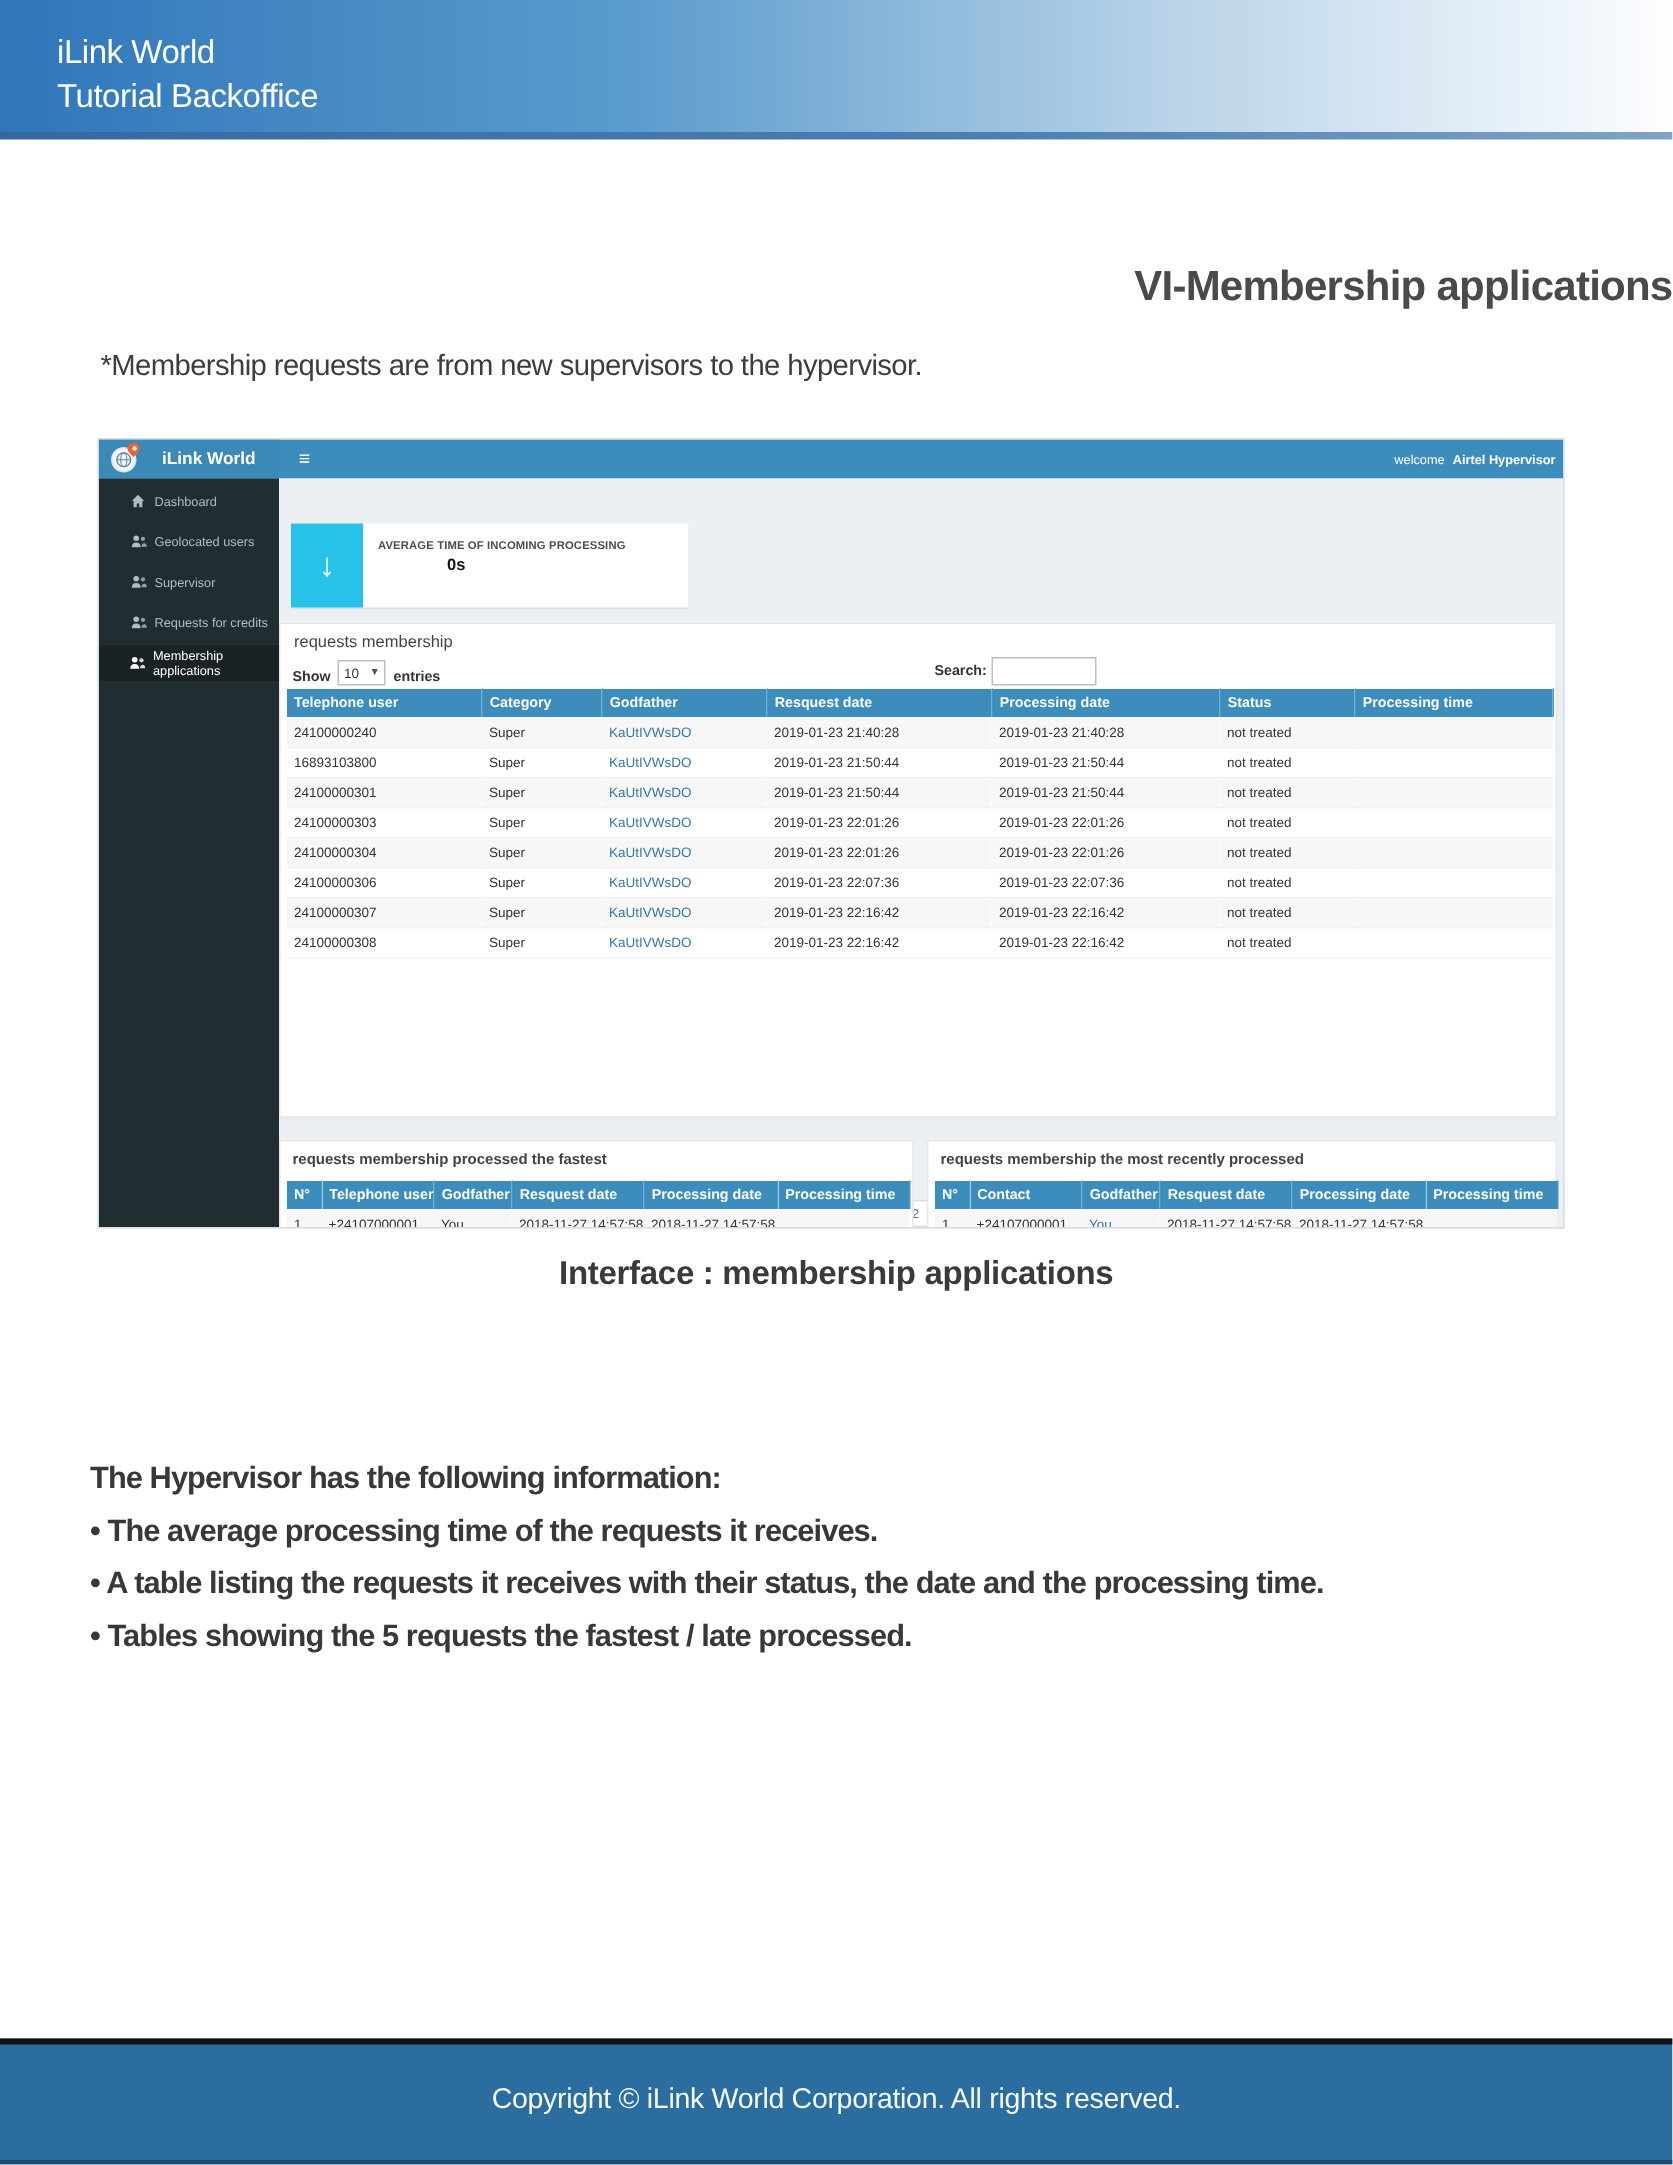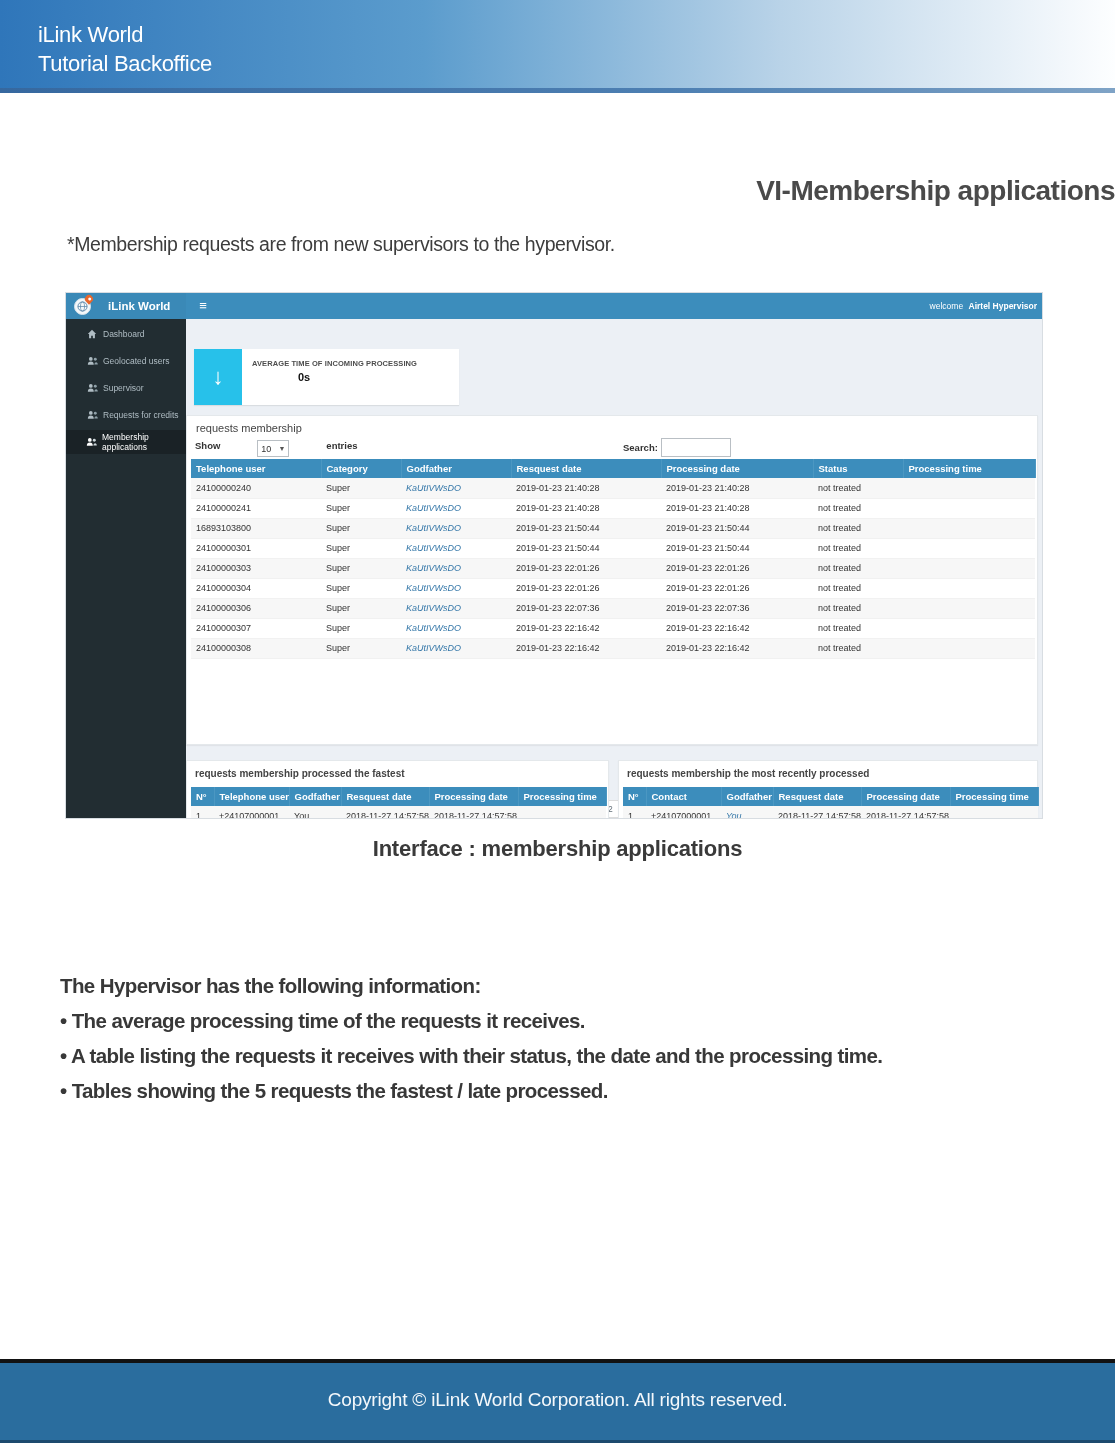--- a/index.html
+++ b/index.html
@@ -84,34 +84,34 @@
   .infobox .label { position:absolute; left:58px; top:10px; font-size:7.5px; font-weight:bold; color:#4d4d4d;
                     text-transform:uppercase; letter-spacing:0.1px; }
   .infobox .value { position:absolute; left:58px; top:22px; font-size:11px; font-weight:bold; color:#111111;padding-left:46px; }
 
   
   .panel { position:absolute; background:#ffffff; border:1px solid #e4e8eb; box-shadow:0 1px 1px rgba(0,0,0,0.05); }
   .panel-main { left:0; top:96px; width:852px; height:330px; }
   .panel-title { position:absolute; left:9px; top:6px; font-size:11px; color:#444444; }
   .panel-title-sm { position:absolute; left:8px; top:7px; font-size:10px; font-weight:bold; color:#444444; }
 
-  .show-ctl { position:absolute; left:8px; top:24px; font-size:9.5px; font-weight:bold; color:#333333; display:flex; align-items:flex-start;gap:32px; }
+  .show-ctl { position:absolute; left:8px; top:24px; font-size:9.5px; font-weight:bold; color:#333333; display:flex; align-items:flex-end; }
   .select-box { display:inline-flex; align-items:center; justify-content:space-between; width:32px; height:17px;
                 border:1px solid #b9bfc4; background:#ffffff; margin:0 5px; padding:0 3px; font-weight:normal; font-size:9px; color:#333; cursor:pointer; }
   .select-box .caret { font-size:7px; color:#555; }
   .search-ctl { position:absolute; left:436px; top:22px; font-size:9.5px; font-weight:bold; color:#333333; display:flex; align-items:center;justify-content:space-between; }
   .search-input { width:70px; height:19px; border:1px solid #b9bfc4; background:#ffffff; margin-left:3px; font-size:9px; padding:0 3px; }
 
   table.grid { border-collapse:collapse; table-layout:fixed; }
   table.grid th { background:#3c8dbc; color:#ffffff; font-size:9.5px; font-weight:bold; text-align:left;
                   padding:4px 0 4px 5px; border-right:1px solid #4b97c2; white-space:nowrap; overflow:hidden; }
   table.grid td { font-size:9px; color:#333333; padding:0 0 0 5px; height:20px; white-space:nowrap; overflow:hidden;
                   border-bottom:1px solid #f1f1f1; }
   table.grid tr:nth-child(odd) td { background:#f7f7f7; }
-  table.grid td.cell-link { color:#3577a8; cursor:pointer;font-style:italic; }
+  table.grid td.cell-link { color:#3577a8; cursor:pointer; }
   .tbl-main { position:absolute; left:4px; top:43px; width:844px; }
   .tbl-sm { position:absolute; left:4px; top:26px; width:415px; }
   .tbl-sm th { font-size:8.5px; padding:4px 0 4px 4px; }
   .tbl-sm td { font-size:8.5px; height:18px; padding-left:4px; }
 
   .summary { position:absolute; left:8px; top:373px; font-size:9.5px; color:#333333; }
   .pager { position:absolute; left:50%; top:384px; transform:translateX(-50%); display:flex; }
   .pg-btn { height:18px; line-height:16px; padding:0 6px; border:1px solid #dddddd; background:#ffffff;
             font-size:8.5px; color:#64707a; margin-left:-1px; cursor:pointer; }
   .pg-btn.active { background:#337ab7; border-color:#337ab7; color:#ffffff; font-weight:bold; }
@@ -265,29 +265,20 @@
             <tr>
               <td>24100000240</td>
               <td>Super</td>
               <td class="cell-link">KaUtIVWsDO</td>
               <td>2019-01-23 21:40:28</td>
               <td>2019-01-23 21:40:28</td>
               <td>not treated</td>
               <td></td>
             </tr>
             <tr>
-              <td>24100000241</td>
-              <td>Super</td>
-              <td class="cell-link">KaUtIVWsDO</td>
-              <td>2019-01-23 21:40:28</td>
-              <td>2019-01-23 21:40:28</td>
-              <td>not treated</td>
-              <td></td>
-            </tr>
-            <tr>
               <td>16893103800</td>
               <td>Super</td>
               <td class="cell-link">KaUtIVWsDO</td>
               <td>2019-01-23 21:50:44</td>
               <td>2019-01-23 21:50:44</td>
               <td>not treated</td>
               <td></td>
             </tr>
             <tr>
               <td>24100000301</td>

